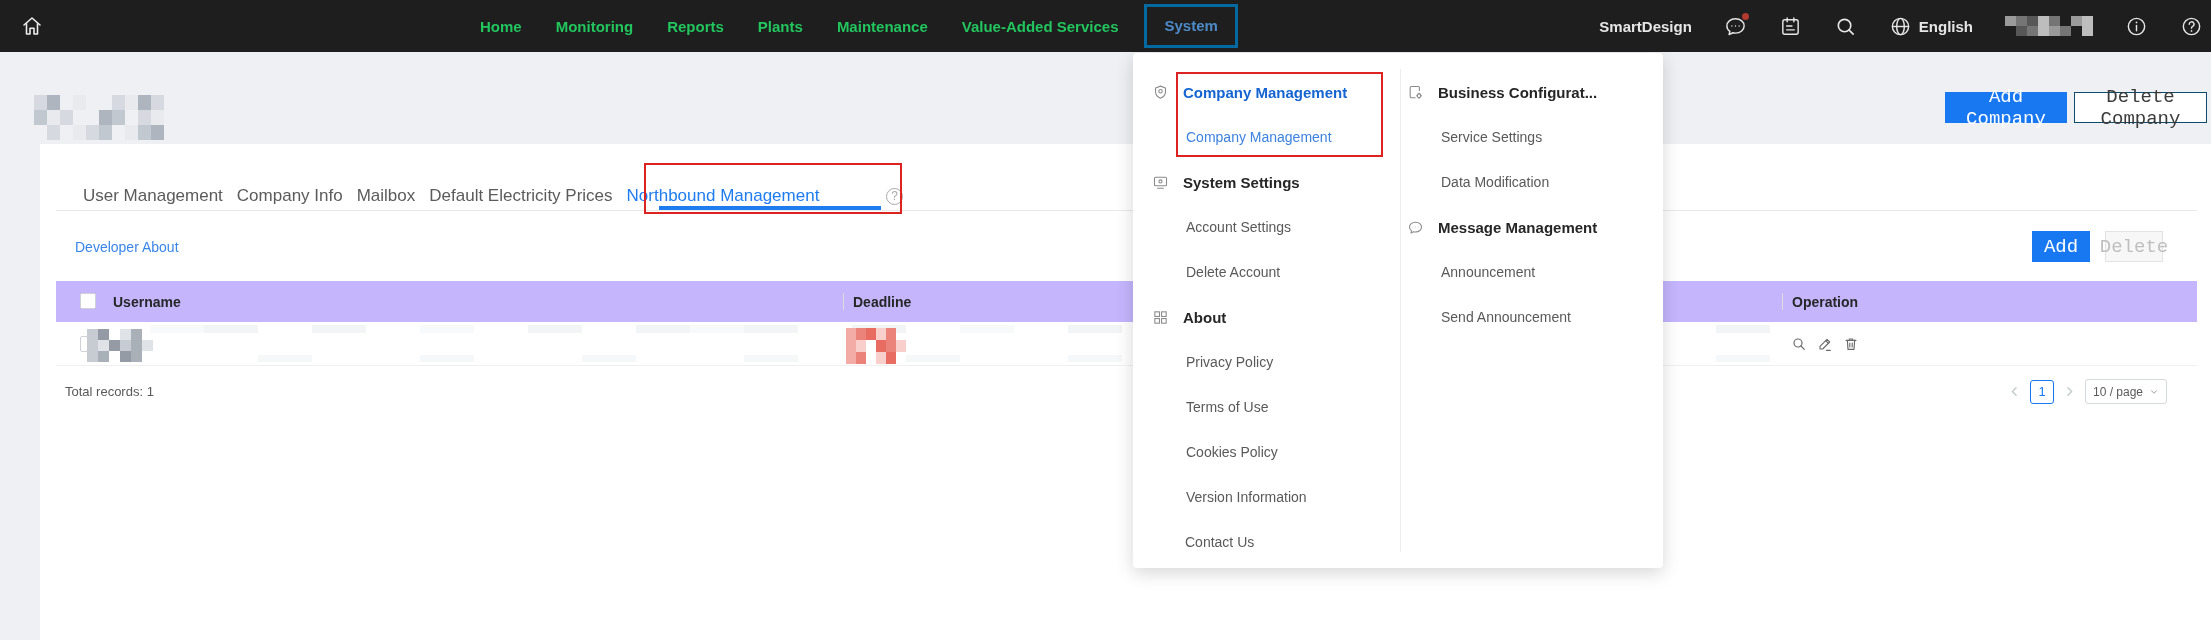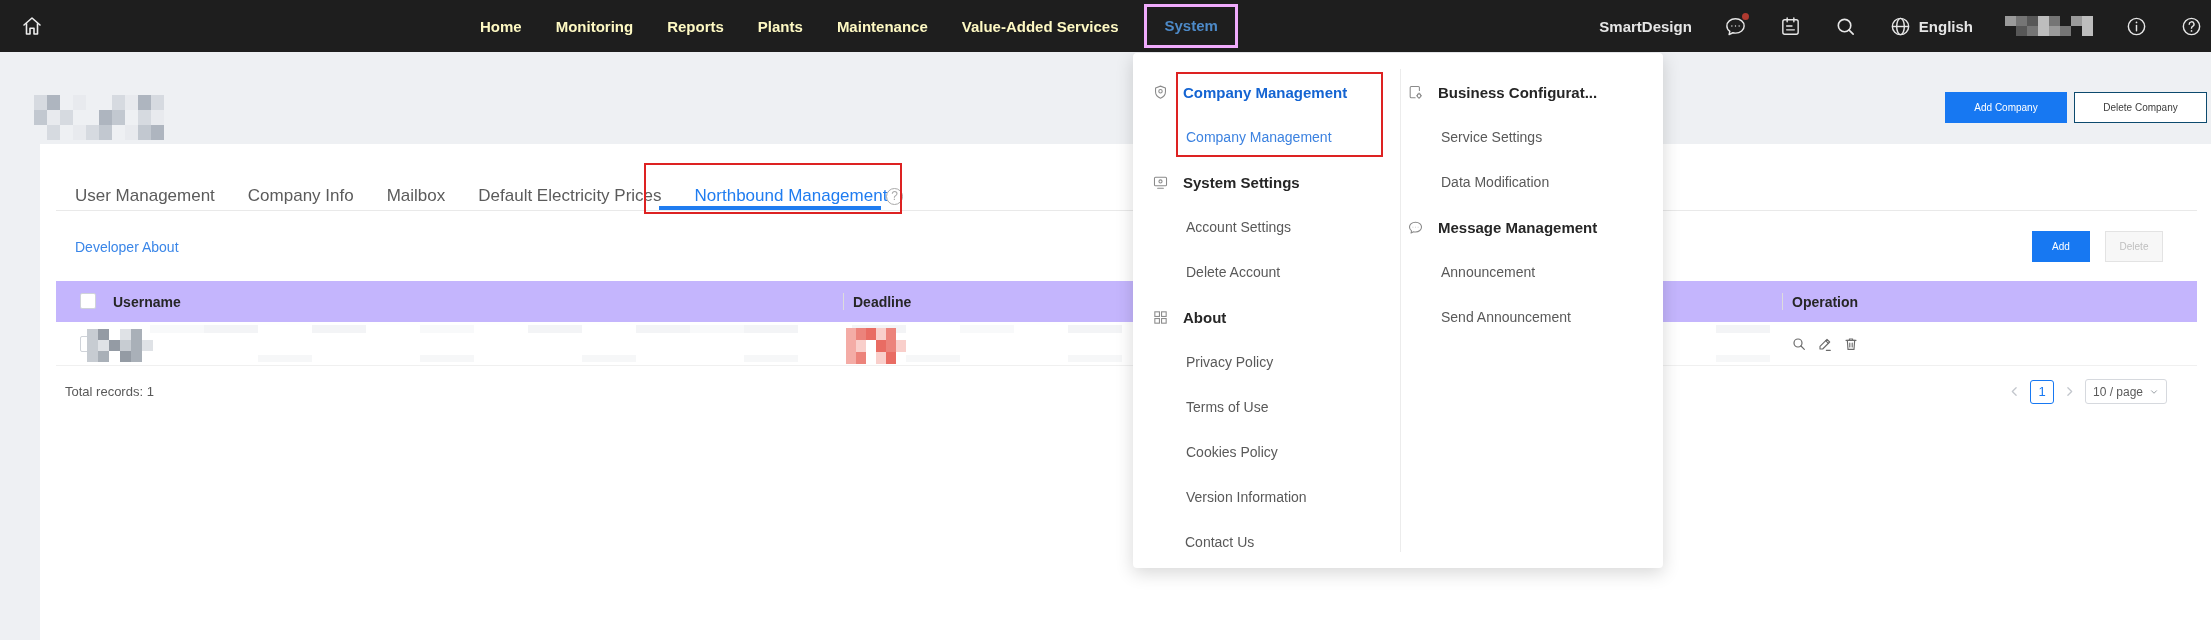--- a/index.html
+++ b/index.html
@@ -4,23 +4,23 @@
 <style>
   *{margin:0;padding:0;box-sizing:border-box}
   body{font-family:"Liberation Sans",sans-serif;background:#eef0f3}
   .stage{position:relative;width:2211px;height:640px;overflow:hidden;background:#eef0f3}
   svg{display:block}
 
   
   .topbar{position:absolute;left:0;top:0;width:2211px;height:52px;background:#1e1e1e;z-index:50}
   .home-ic{position:absolute;left:20px;top:14px;width:24px;height:24px;color:#ececec;cursor:pointer}
   .mainnav{position:absolute;left:480px;top:0;height:52px;display:flex;align-items:center;gap:34px}
-  .nav-it{color:#fef9c3;font-size:15px;font-weight:600;white-space:nowrap;cursor:pointer;text-decoration:none}
+  .nav-it{color:#22c55e;font-size:15px;font-weight:600;white-space:nowrap;cursor:pointer;text-decoration:none}
   .nav-it.active{color:#4d8ac8}
-  .nav-sys-wrap{border:3px solid #f0abfc;padding:10px 17px;margin:0 -8px}
+  .nav-sys-wrap{border:3px solid #0369a1;padding:10px 17px;margin:0 -8px}
   .topright{position:absolute;right:8px;top:0;height:52px;display:flex;align-items:center;gap:32px}
   .tr-text{color:#e6e6e6;font-size:15px;font-weight:600;cursor:pointer}
   .tr-ic{width:23px;height:23px;color:#e6e6e6;position:relative;cursor:pointer}
   .reddot{position:absolute;right:-2px;top:-2px;width:7px;height:7px;border-radius:50%;background:#b03a30}
   .lang{display:flex;align-items:center;gap:7px;color:#e6e6e6;font-size:15px;font-weight:600;cursor:pointer}
   .lang .tr-ic{cursor:pointer}
 
   
   .mz{position:absolute;display:grid}
   .mz i{display:block}
@@ -45,29 +45,29 @@
   .dl-mz i:nth-child(3n+2){background:#ec837b}
   .dl-mz i:nth-child(4n){background:#f9cfcb}
   .dl-mz i:nth-child(7n+3){background:#e96c63}
   .blur-a{left:150px;top:325px;grid-template-columns:repeat(30,54px);grid-auto-rows:8px}
   .blur-a i:nth-child(2n){background:#f3f4f6}
   .blur-a i:nth-child(5n+1){background:#f8f9fa}
   .blur-b{left:150px;top:355px;grid-template-columns:repeat(30,54px);grid-auto-rows:7px}
   .blur-b i:nth-child(3n){background:#f6f7f8}
 
   
-  .btn{display:flex;align-items:center;justify-content:center;font-family:Liberation Sans, sans-serif;cursor:pointer;border-radius:0;font-size:10px}
+  .btn{display:flex;align-items:center;justify-content:center;font-family:Liberation Mono, monospace;cursor:pointer;border-radius:0;font-size:19px}
   .btn-add-company{position:absolute;left:1945px;top:92px;width:122px;height:31px;background:#1778f2;border:none;color:#fff}
   .btn-delete-company{position:absolute;left:2074px;top:92px;width:133px;height:31px;background:#fff;border:1px solid #0c4a6e;color:#3c3c3c}
 
   
   .card{position:absolute;left:40px;top:144px;width:2171px;height:496px;background:#fff}
 
   
-  .tabs{position:absolute;left:75px;top:186px;display:flex;gap:33px;align-items:flex-start;z-index:5}
+  .tabs{position:absolute;left:83px;top:186px;display:flex;gap:14px;align-items:flex-start;z-index:5}
   .tab{font-size:17px;color:#5b5b5b;white-space:nowrap;cursor:pointer}
   .tab.active{color:#1f7cf0}
   .tab-underline{position:absolute;left:659px;top:206px;width:222px;height:4px;background:#1f7cf0;z-index:5}
   .tabline{position:absolute;left:56px;top:210px;width:2141px;height:1px;background:#e9e9e9}
   .tab-qicon{position:absolute;left:886px;top:188px;width:17px;height:17px;border:1px solid #a9a9a9;border-radius:50%;color:#a9a9a9;font-size:12px;line-height:15px;text-align:center;z-index:5;cursor:pointer}
   .anno{position:absolute;border:2px solid #dd2222;z-index:30;pointer-events:none}
   .anno-tab{left:644px;top:163px;width:258px;height:51px}
 
   
   .dev-guide{position:absolute;left:75px;top:239px;font-size:14px;color:#3a86e8;text-decoration:none;cursor:pointer}

